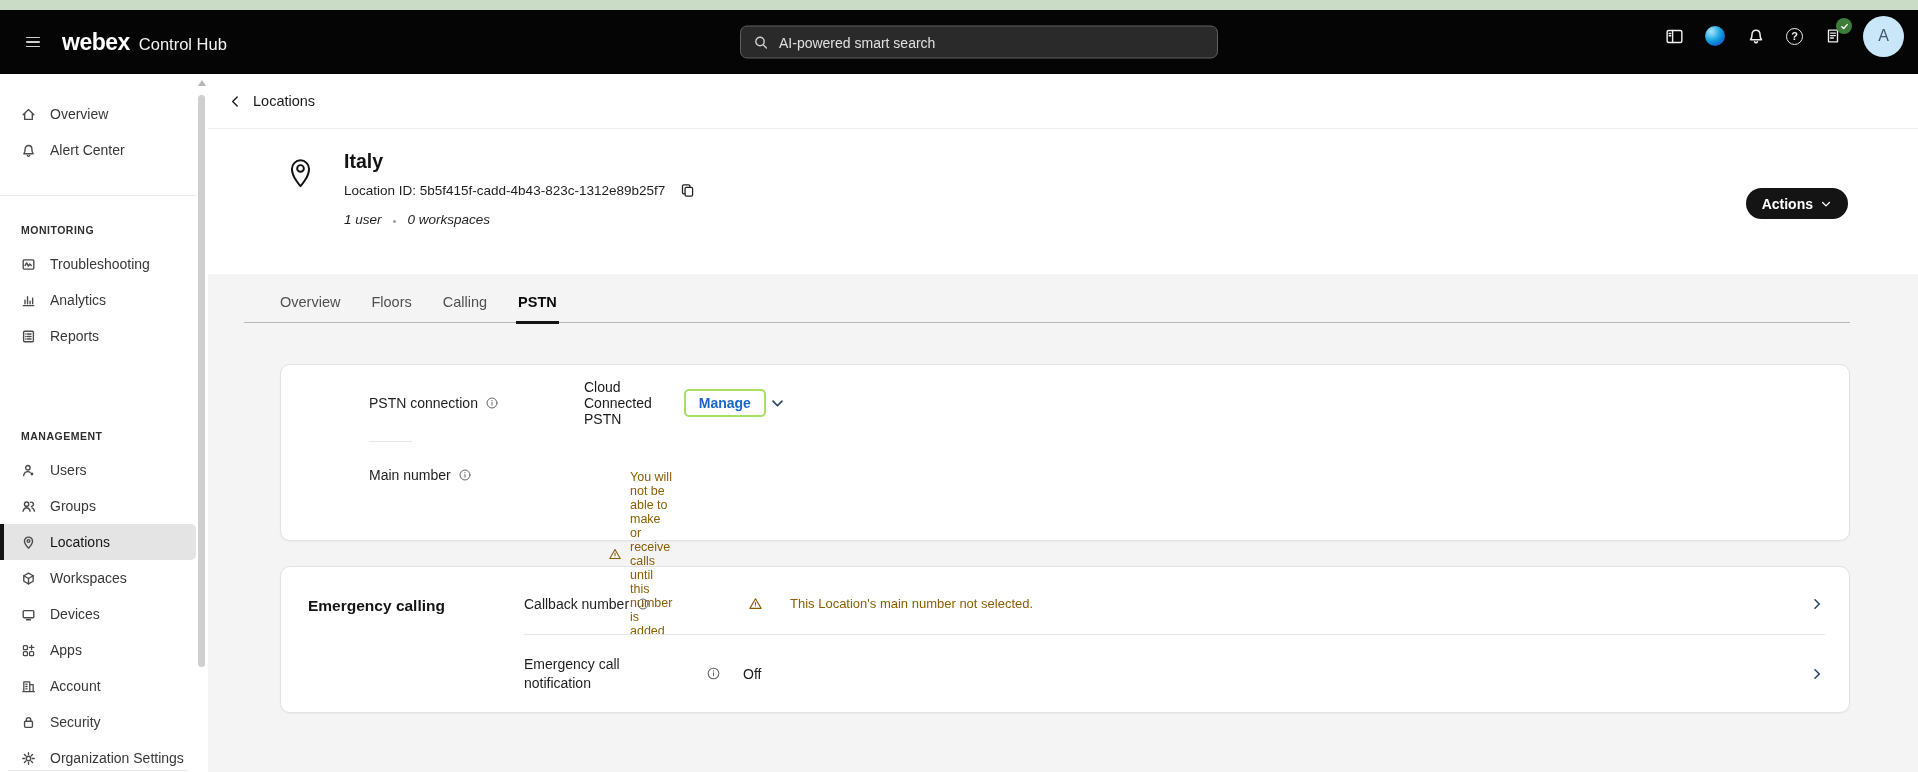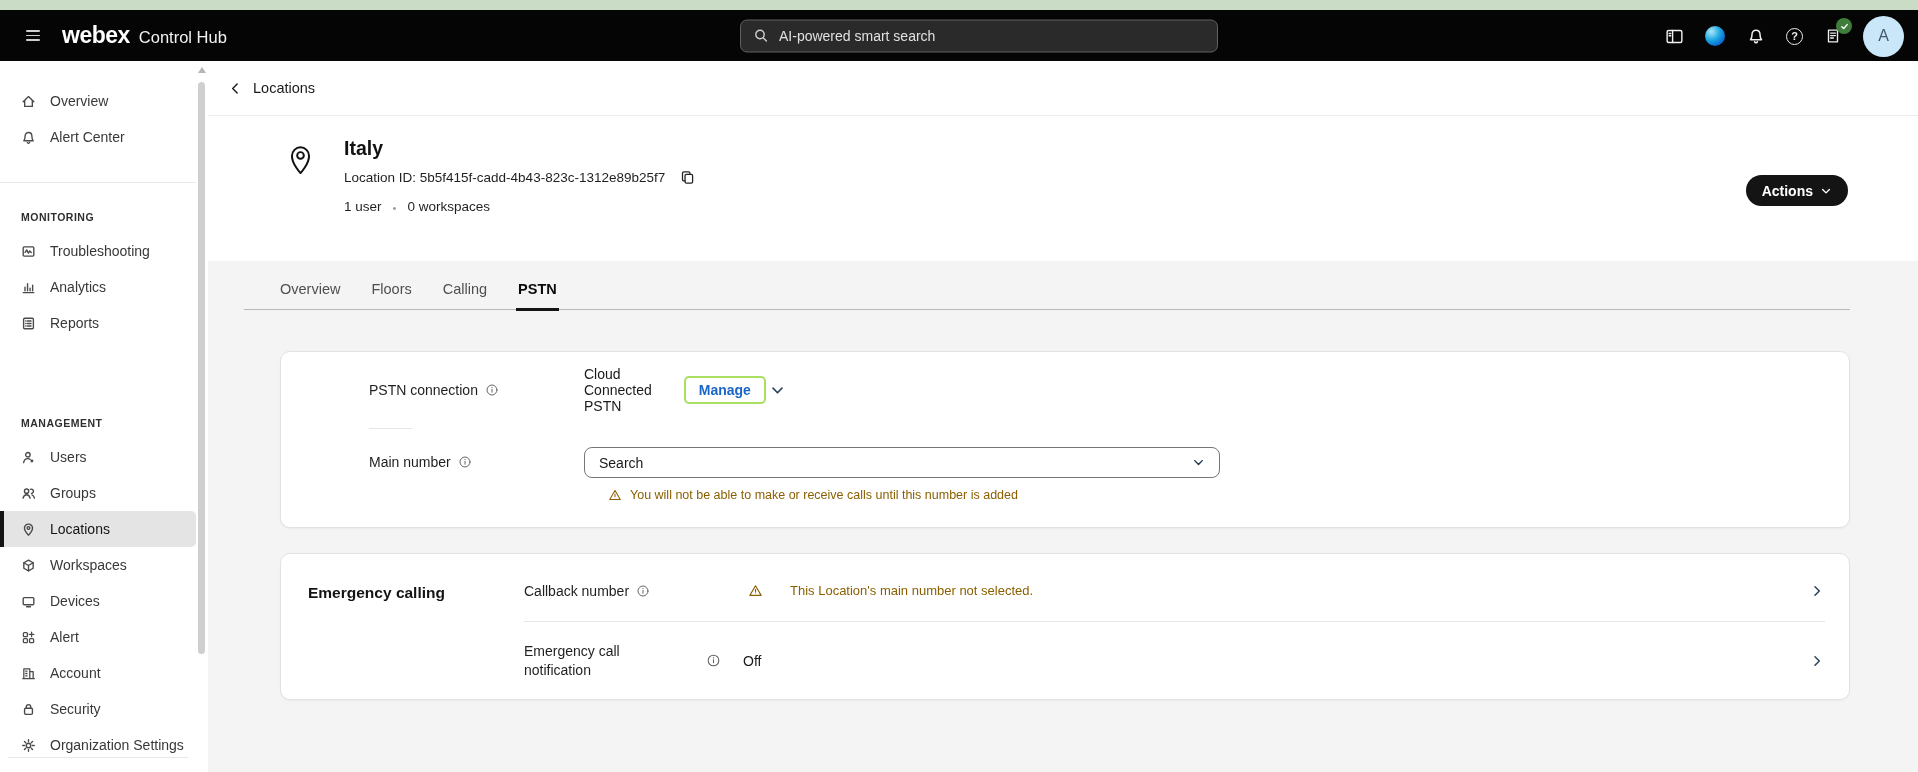--- a/index.html
+++ b/index.html
@@ -2,21 +2,21 @@
 <html><head>
 <meta charset="utf-8">
 <style>
   * { margin:0; padding:0; box-sizing:border-box; }
   html,body { width:1918px; height:772px; }
   body { font-family:"Liberation Sans", sans-serif; background:#f4f4f4; overflow:hidden; color:#1a1a1a; }
   .page { position:relative; width:1918px; height:772px; display:flex; flex-direction:column; }
 
   
   .top-strip { height:10px; background:#cbdcc6; flex:0 0 auto; }
-  .app-header { height:51px; background:#050505; display:flex; align-items:center; flex:0 0 auto; position:relative; }
+  .app-header { height:64px; background:#050505; display:flex; align-items:center; flex:0 0 auto; position:relative; }
   .hamburger { width:38px; height:36px; margin-left:14px; display:flex; flex-direction:column; justify-content:center; gap:3px; align-items:center; cursor:pointer; }
   .hamburger i { display:block; width:14px; height:1.6px; background:#cfcfcf; border-radius:1px; }
   .brand { display:flex; align-items:baseline; margin-left:10px; }
   .brand-webex { color:#fff; font-size:23px; font-weight:800; letter-spacing:-0.5px; }
   .brand-product { color:#f2f2f2; font-size:16.5px; font-weight:400; margin-left:9px; }
   .hdr-search { position:absolute; left:740px; top:50%; transform:translateY(-50%); width:478px; height:33px;
     background:#2a2a2a; border:1px solid #616161; border-radius:7px; display:flex; align-items:center; padding:0 12px; }
   .hdr-search input { background:transparent; border:none; outline:none; color:#f0abfc; font-size:14px; margin-left:10px; width:100%; font-family:"Liberation Sans",sans-serif; }
   .hdr-search input::placeholder { color:#e0e0e0; opacity:1; }
   .hdr-icons { position:absolute; right:14px; top:0; height:52px; display:flex; align-items:center; gap:19px; }
@@ -51,21 +51,21 @@
   .breadcrumb-row { height:55px; display:flex; align-items:center; padding-left:20px; border-bottom:1px solid #ececec; }
   .breadcrumb-back { display:flex; align-items:center; cursor:pointer; }
   .breadcrumb-lbl { font-size:14.5px; color:#1a1a1a; margin-left:10px; }
   .title-section { position:relative; height:145px; }
   .big-pin { position:absolute; left:80px; top:26px; color:#121212; }
   .title-block { margin-left:136px; padding-top:21px; }
   .loc-name { font-size:19.5px; font-weight:700; color:#121212; }
   .loc-id-row { display:flex; align-items:center; margin-top:9px; }
   .loc-id { font-size:13.5px; color:#1f1f1f; }
   .copy-btn { margin-left:14px; color:#222; cursor:pointer; display:flex; align-items:center; }
-  .loc-counts { display:flex; align-items:flex-end; margin-top:13px; font-size:13.5px; color:#1f1f1f; }
+  .loc-counts { display:flex; align-items:flex-end; margin-top:13px; font-size:13.5px; color:#1f1f1f;font-style:italic; }
   .dot-sep { color:#9a9a9a; margin:0 11px; font-size:11px; }
   .actions-btn { position:absolute; right:70px; top:59px; height:31px; padding:0 16px; background:#141414; color:#fff;
     border:none; border-radius:16px; font-size:14px; font-weight:600; display:flex; align-items:center; gap:7px; cursor:pointer; font-family:"Liberation Sans",sans-serif; }
 
   .content { flex:1; background:#f4f4f4; padding:0 68px 0 36px; }
   .tabs { display:flex; gap:27px; margin-top:14px; padding-left:34px; border-bottom:1.5px solid #b9b9b9; }
   .tab { font-size:14.5px; color:#4f4f4f; padding:6px 2px 11px; cursor:pointer; border-bottom:3px solid transparent; margin-bottom:-2px; }
   .tab.active { color:#0a0a0a; font-weight:700; border-bottom-color:#141414; }
 
   .card { background:#fff; border:1px solid #e2e2e2; border-radius:10px; box-shadow:0 1px 2px rgba(0,0,0,.04);
@@ -258,21 +258,21 @@
       </div>
       <div class="nav-item">
         <span class="nav-ic">
             <svg width="17" height="17" viewBox="0 0 16 16" fill="none" stroke="currentColor" stroke-width="1.2" stroke-linecap="round">
               <rect x="3.2" y="3.4" width="3.8" height="3.8" rx="0.9"></rect>
               <rect x="3.2" y="9" width="3.8" height="3.8" rx="0.9"></rect>
               <rect x="9" y="9" width="3.8" height="3.8" rx="0.9"></rect>
               <path d="M10.9 3v4.2M8.8 5.1h4.2"></path>
             </svg>
           </span>
-        <span class="nav-lbl">Alert</span>
+        <span class="nav-lbl">Apps</span>
       </div>
       <div class="nav-item">
         <span class="nav-ic">
             <svg width="17" height="17" viewBox="0 0 16 16" fill="none" stroke="currentColor" stroke-width="1.2" stroke-linecap="round" stroke-linejoin="round">
               <path d="M3.6 12.8V3.6h5.6v9.2M9.2 6.2h3.2v6.6M2.6 12.8h11"></path>
               <path d="M5.4 5.8h1.2M5.4 8h1.2M5.4 10.2h1.2"></path>
             </svg>
           </span>
         <span class="nav-lbl">Account</span>
       </div>
@@ -382,28 +382,20 @@
                 <span>Main number</span>
                 <span class="info-ic">
                     <svg width="14" height="14" viewBox="0 0 16 16" fill="none" stroke="currentColor" stroke-width="1.1" stroke-linecap="round">
                       <circle cx="8" cy="8" r="5.7"></circle>
                       <path d="M8 7.3v3.2"></path>
                       <circle cx="8" cy="5.2" r=".7" fill="currentColor" stroke="none"></circle>
                     </svg>
                   </span>
               </span>
               <div>
-                <div class="combo">
-                  <span class="combo-text">Search</span>
-                  <span style="color:#233a55;">
-                      <svg width="15" height="15" viewBox="0 0 16 16" fill="none" stroke="currentColor" stroke-width="1.5" stroke-linecap="round" stroke-linejoin="round">
-                        <path d="m4 6 4 4.2L12 6"></path>
-                      </svg>
-                    </span>
-                </div>
                 <div class="warning-row">
                   <span>
                       <svg width="14" height="14" viewBox="0 0 16 16" fill="none" stroke="currentColor" stroke-width="1.2" stroke-linecap="round" stroke-linejoin="round">
                         <path d="m8 2.9 6 10.3H2L8 2.9Z"></path>
                         <path d="M8 6.9v2.8"></path>
                         <circle cx="8" cy="11.3" r=".5" fill="currentColor" stroke="none"></circle>
                       </svg>
                     </span>
                   <span class="warning-text">You will not be able to make or receive calls until this number is added</span>
                 </div>

